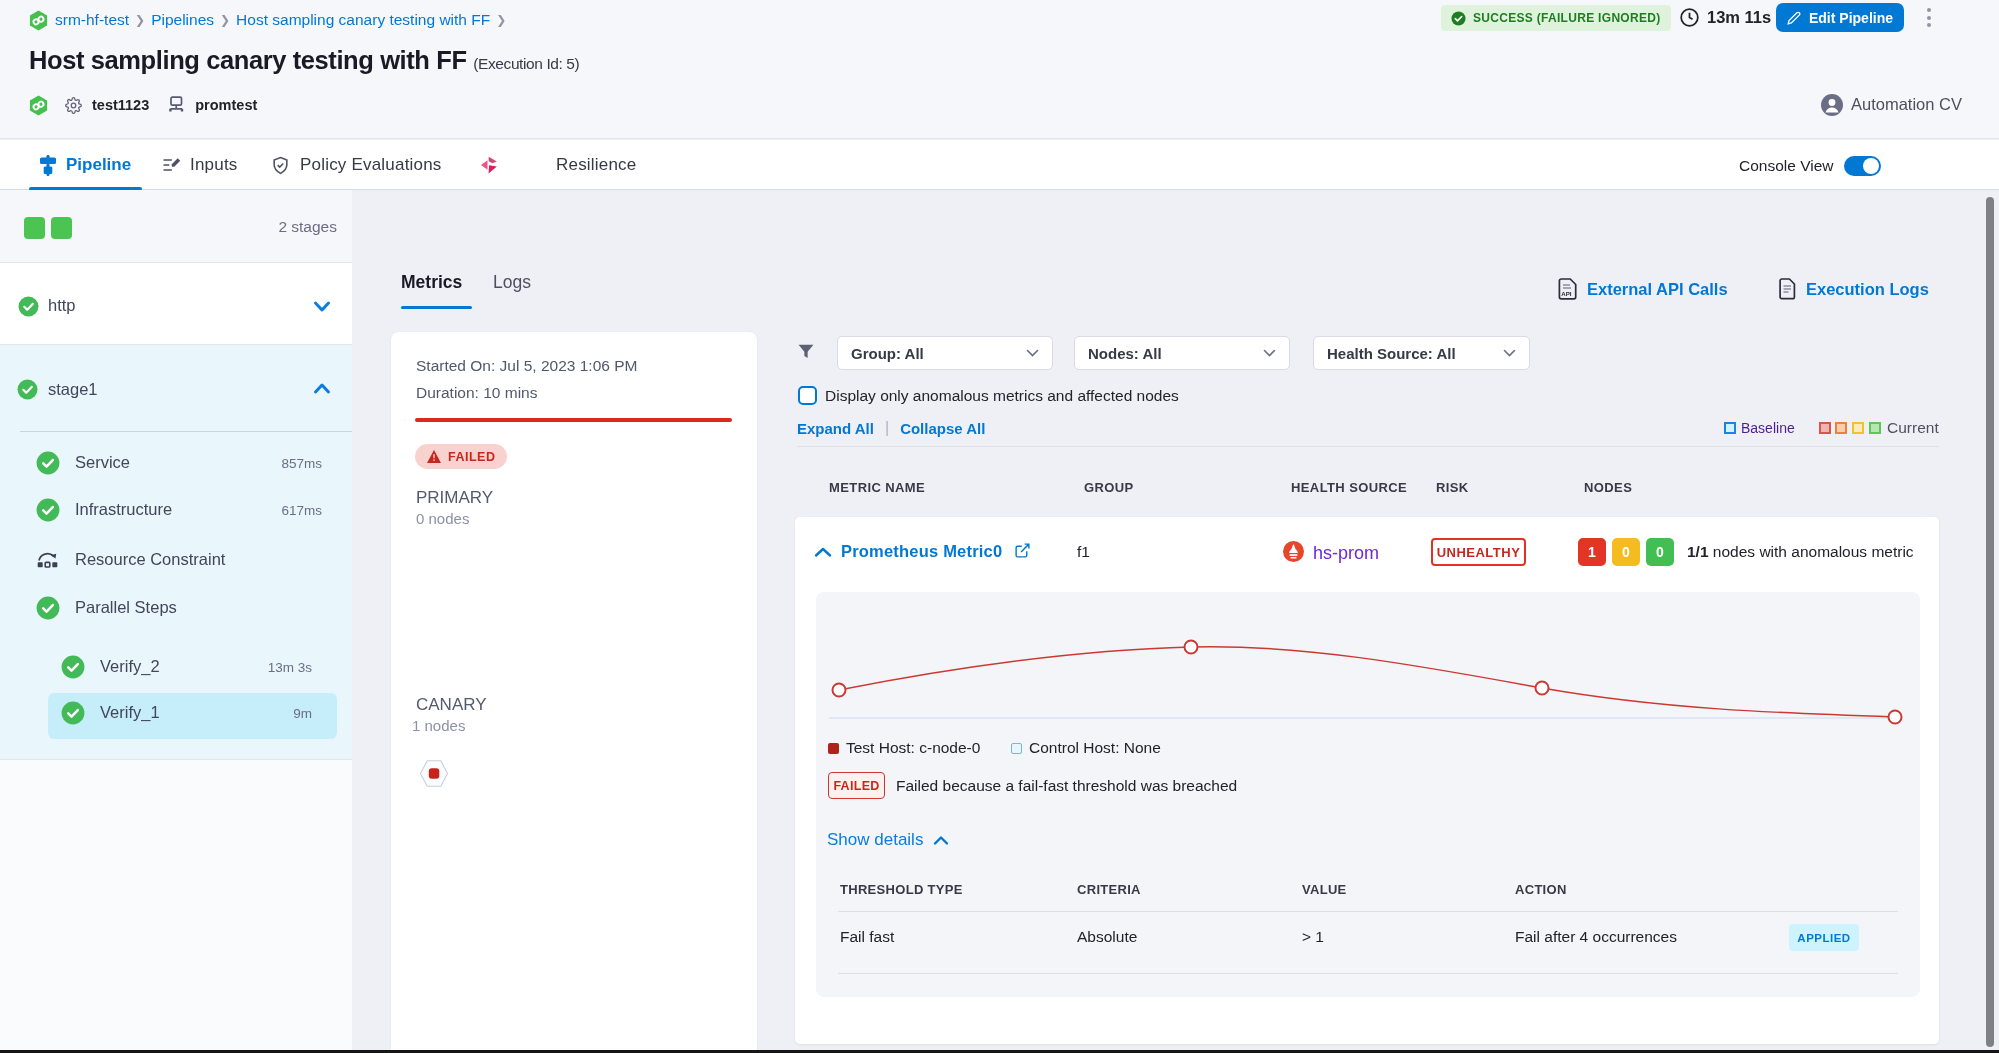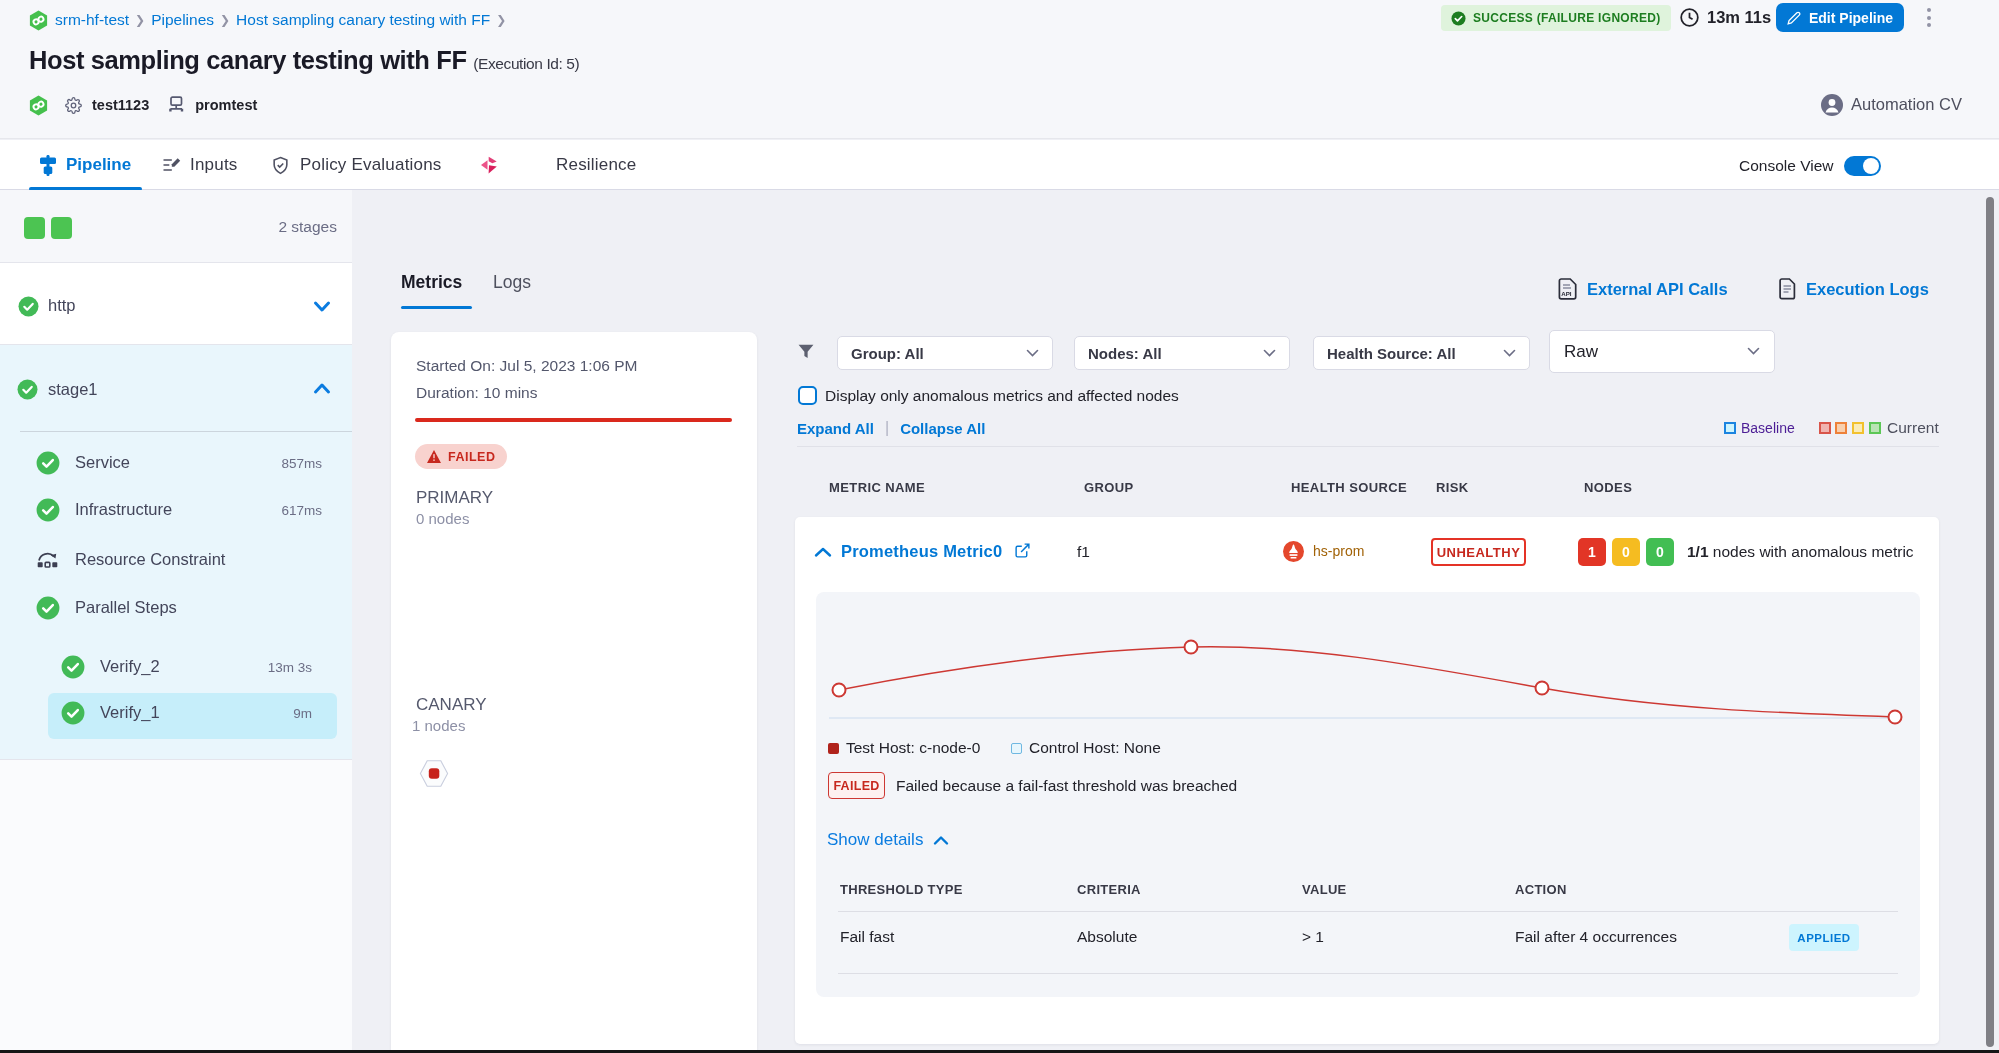--- a/index.html
+++ b/index.html
@@ -257,26 +257,20 @@
     <svg width="13" height="9" viewBox="0 0 13 9">
         <path d="M1.5 1.5l5 5 5-5" stroke="#6b6d85" stroke-width="1.6" fill="none" stroke-linecap="round"></path>
       </svg>
   </div>
   <div class="abs flex" style="left:1313px;top:336px;width:217px;height:34px;background:#fff;border:1px solid #d9dae5;border-radius:5px;padding:0 13px;justify-content:space-between;">
     <span style="font-size:15px;font-weight:bold;color:#383946;">Health Source: All</span>
     <svg width="13" height="9" viewBox="0 0 13 9">
         <path d="M1.5 1.5l5 5 5-5" stroke="#6b6d85" stroke-width="1.6" fill="none" stroke-linecap="round"></path>
       </svg>
   </div>
-  <div class="abs flex" style="left:1549px;top:330px;width:226px;height:43px;background:#fff;border:1px solid #d9dae5;border-radius:5px;padding:0 14px;justify-content:space-between;">
-    <span style="font-size:17px;color:#22222a;">Raw</span>
-    <svg width="13" height="9" viewBox="0 0 13 9">
-        <path d="M1.5 1.5l5 5 5-5" stroke="#6b6d85" stroke-width="1.6" fill="none" stroke-linecap="round"></path>
-      </svg>
-  </div>
 
   <div class="abs" style="left:798px;top:386px;width:19px;height:19px;border:2px solid #0278d5;border-radius:5px;background:#fff;"></div>
   <div class="abs" style="left:825px;top:387px;font-size:15.5px;color:#22222a;">Display only anomalous metrics and affected nodes</div>
 
   <div class="abs flex" style="left:797px;top:418px;height:20px;">
     <span style="font-size:15px;font-weight:bold;color:#0278d5;">Expand All</span>
     <span style="color:#b0b1c3;margin:0 11px;">|</span>
     <span style="font-size:15px;font-weight:bold;color:#0278d5;">Collapse All</span>
   </div>
   <div class="abs flex" style="left:1724px;top:420px;height:16px;">
@@ -309,21 +303,21 @@
     <path d="M18 13v6a2 2 0 01-2 2H5a2 2 0 01-2-2V8a2 2 0 012-2h6"></path>
     <path d="M15 3h6v6M10 14L21 3"></path>
   </svg>
   <div class="abs" style="left:1077px;top:543px;font-size:15.5px;color:#22222a;">f1</div>
   <svg class="abs" style="left:1283px;top:541px;" width="21" height="21" viewBox="0 0 21 21">
     <circle cx="10.5" cy="10.5" r="10.5" fill="#e4472c"></circle>
     <path d="M10.5 3.2c1.6 1.6 1 3.8 2.4 5.3 1 1.1 1.9 2 1.9 3.5h-8.6c0-1.5.9-2.4 1.9-3.5 1.4-1.5.8-3.7 2.4-5.3z" fill="#fff"></path>
     <rect x="6.6" y="13.2" width="7.8" height="1.7" fill="#fff"></rect>
     <rect x="7.6" y="16" width="5.8" height="1.5" fill="#fff"></rect>
   </svg>
-  <div class="abs" style="left:1313px;top:543px;font-size:14px;color:#a16207;">hs-prom</div>
+  <div class="abs" style="left:1313px;top:543px;font-size:18px;color:#6d28d9;">hs-prom</div>
   <div class="abs flex" style="left:1431px;top:538px;width:95px;height:28px;border:2px solid #e43326;border-radius:4px;justify-content:center;background:#fff;">
     <span style="font-size:13px;font-weight:bold;color:#c7281e;letter-spacing:.5px;">UNHEALTHY</span>
   </div>
   <div class="abs flex" style="left:1578px;top:538px;width:28px;height:28px;background:#e23526;border-radius:5px;justify-content:center;">
       <span style="color:#fff;font-size:14px;font-weight:bold;">1</span>
     </div>
   <div class="abs flex" style="left:1612px;top:538px;width:28px;height:28px;background:#f5bc21;border-radius:5px;justify-content:center;">
       <span style="color:#fff;font-size:14px;font-weight:bold;">0</span>
     </div>
   <div class="abs flex" style="left:1646px;top:538px;width:28px;height:28px;background:#42be53;border-radius:5px;justify-content:center;">

